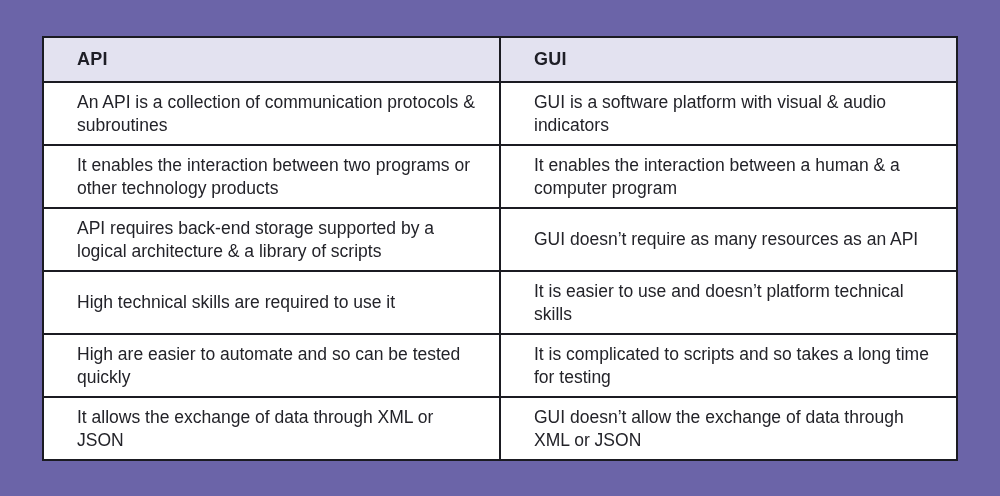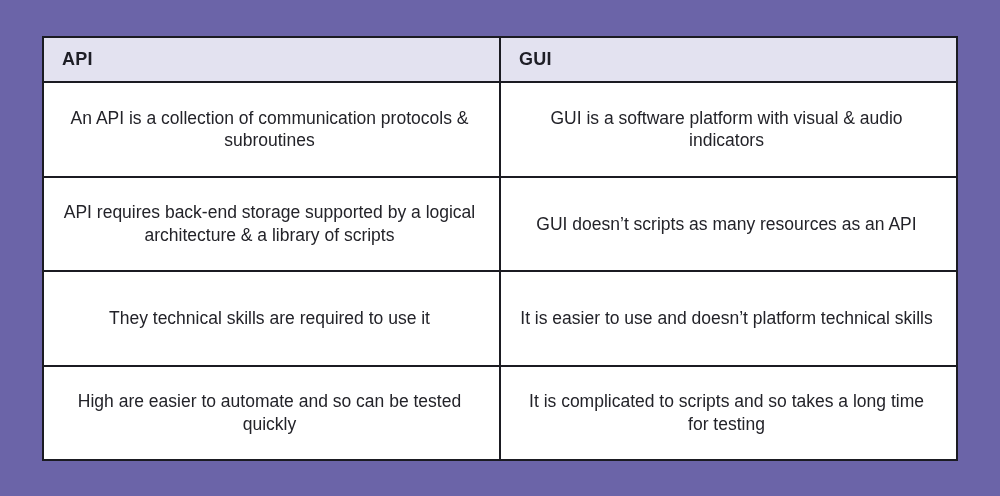--- a/index.html
+++ b/index.html
@@ -25,64 +25,71 @@
     height: 100%;
     border-collapse: collapse;
     table-layout: fixed;
     background: #FFFFFF;
   }
   table.compare th,
   table.compare td {
     border: 2px solid #1B1B22;
     vertical-align: middle;
     text-align: left;
-    padding: 8px 22px 8px 18px;
+    padding: 8px 22px 8px 33px;
     width: 50%;
   }
   table.compare th {
     background: #E3E2F0;
     height: 45px;
     font-size: 18px;
     font-weight: 700;
     color: #1E1E26;
     letter-spacing: 0.2px;
   }
   table.compare td {
     background: #FFFFFF;
     height: 63px;
     font-size: 17.5px;
     font-weight: 400;
     color: #232329;
     line-height: 1.28;
-    text-align: center;
   }
 </style>
 </head>
 <body>
 
 <div class="table-wrap">
   <table class="compare">
     <thead>
       <tr>
         <th>API</th>
         <th>GUI</th>
       </tr>
     </thead>
     <tbody>
       <tr>
         <td>An API is a collection of communication protocols &amp; subroutines</td>
         <td>GUI is a software platform with visual &amp; audio indicators</td>
       </tr>
       <tr>
-        <td>API requires back-end storage supported by a logical architecture &amp; a library of scripts</td>
-        <td>GUI doesn’t scripts as many resources as an API</td>
+        <td>It enables the interaction between two programs or other technology products</td>
+        <td>It enables the interaction between a human &amp; a computer program</td>
       </tr>
       <tr>
-        <td>They technical skills are required to use it</td>
+        <td>API requires back-end storage supported by a logical architecture &amp; a library of scripts</td>
+        <td>GUI doesn’t require as many resources as an API</td>
+      </tr>
+      <tr>
+        <td>High technical skills are required to use it</td>
         <td>It is easier to use and doesn’t platform technical skills</td>
       </tr>
       <tr>
         <td>High are easier to automate and so can be tested quickly</td>
         <td>It is complicated to scripts and so takes a long time for testing</td>
       </tr>
+      <tr>
+        <td>It allows the exchange of data through XML or JSON</td>
+        <td>GUI doesn’t allow the exchange of data through XML or JSON</td>
+      </tr>
     </tbody>
   </table>
 </div>
 
 </body></html>

